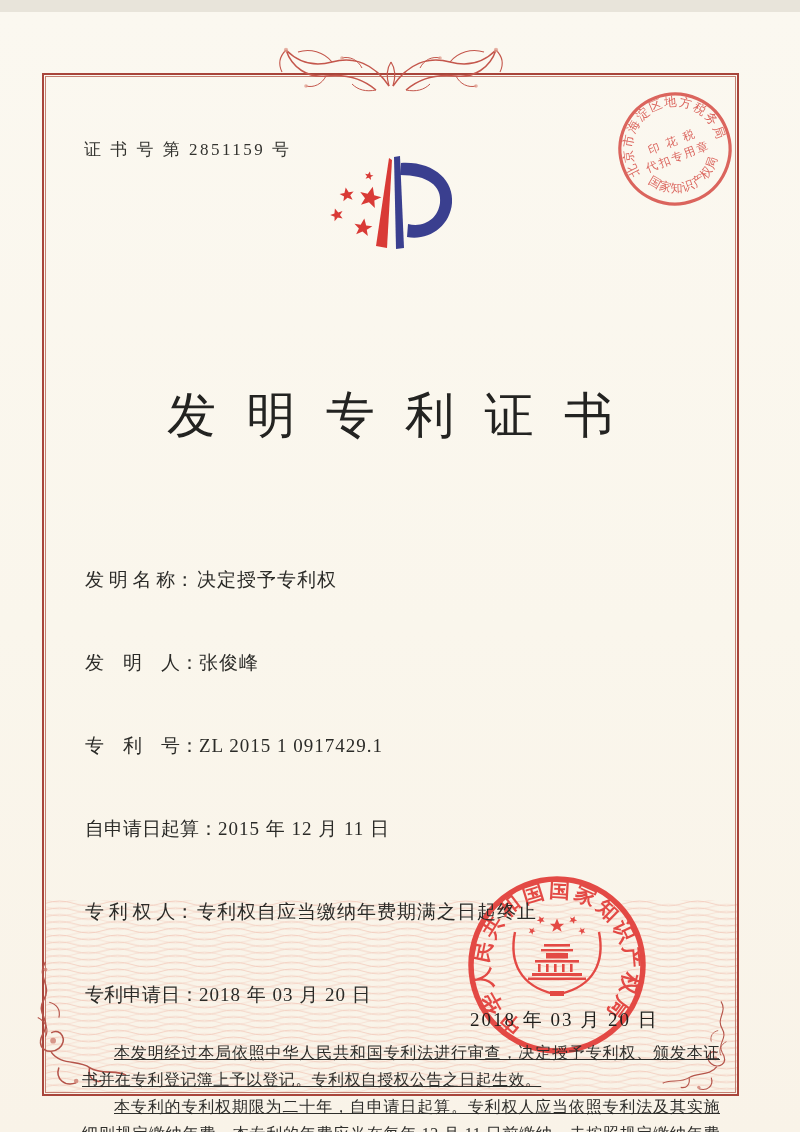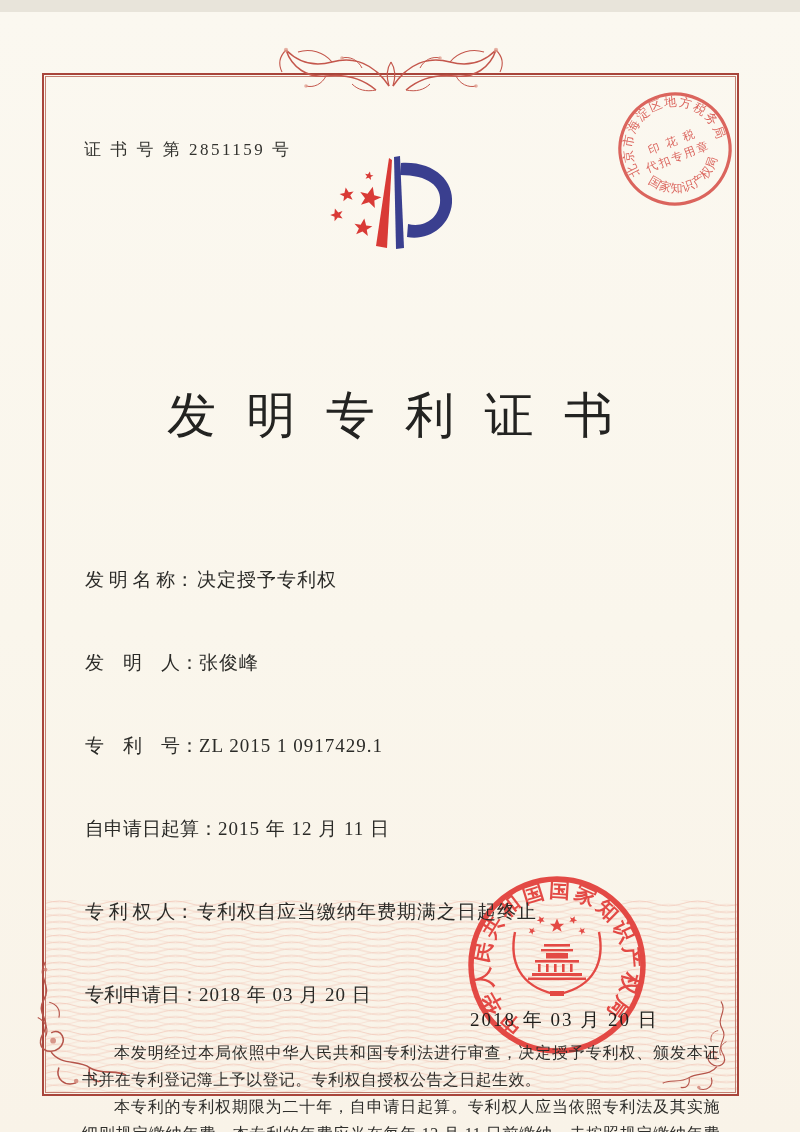--- a/index.html
+++ b/index.html
@@ -14,21 +14,21 @@
   .border-inner{position:absolute;inset:1px;border:1px solid #c47f71;}
   .cert-number{position:absolute;left:84px;top:126px;font-size:17px;letter-spacing:2.5px;color:#33332f;}
   .title{position:absolute;left:42px;top:234px;width:696px;text-align:center;
     font-size:49px;letter-spacing:0.62em;padding-left:0.62em;box-sizing:border-box;
     color:#232321;font-weight:400;}
   .field{position:absolute;left:85px;font-size:19px;color:#2b2b28;white-space:nowrap;}
   .field .lbl{display:inline-block;min-width:112px;}
   .field .val{letter-spacing:1px;}
   .body-text{position:absolute;left:82px;top:668px;width:638px;font-size:16px;
     line-height:27px;letter-spacing:0.4px;color:#2e2e2b;text-align:justify;}
-  .body-text p{margin:0;text-indent:2em;}
+  .body-text p{margin:0;text-indent:2em;text-decoration:underline;}
   .big-seal{position:absolute;left:462px;top:858px;opacity:.92;}
   .issue-date{position:absolute;left:470px;top:995px;font-size:19px;letter-spacing:2px;color:#1f1f1c;z-index:6;}
   .tax-stamp{position:absolute;left:615px;top:77px;transform:rotate(-21deg);opacity:.82;}
   .guilloche{position:absolute;left:45px;top:888px;z-index:0;}
   .logo{position:absolute;left:326px;top:112px;}
   .orn-top{position:absolute;left:262px;top:22px;}
   .orn-bl{position:absolute;left:30px;top:948px;z-index:2;}
   .orn-br{position:absolute;left:650px;top:988px;transform:scaleX(-1);z-index:2;}
   .z{position:relative;z-index:3;}
   svg text{font-family:"Liberation Serif","DejaVu Serif",serif;}

